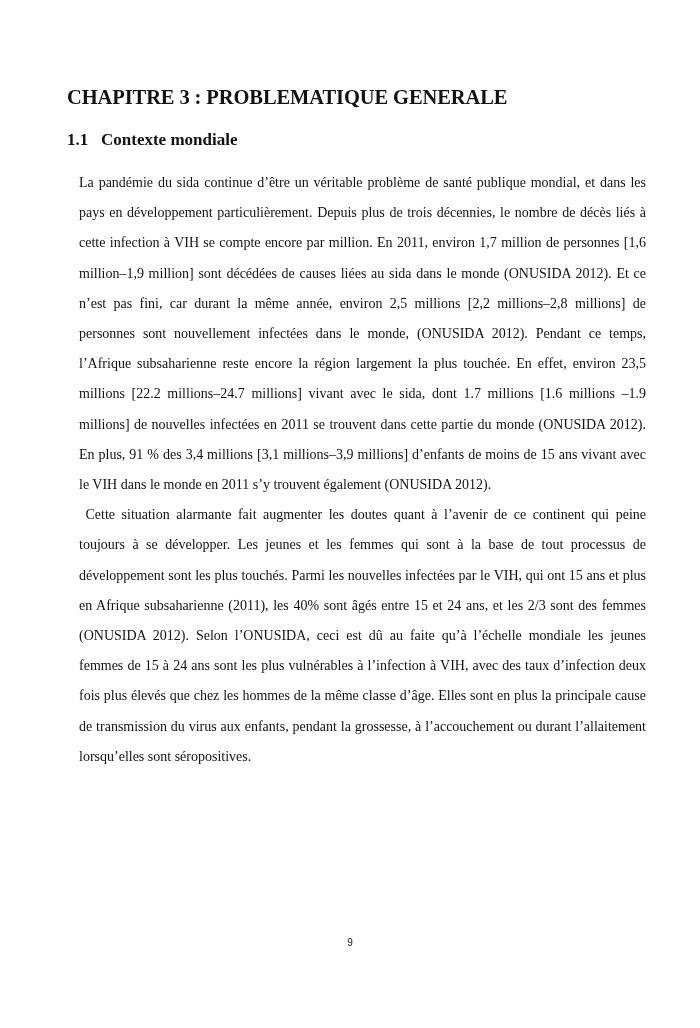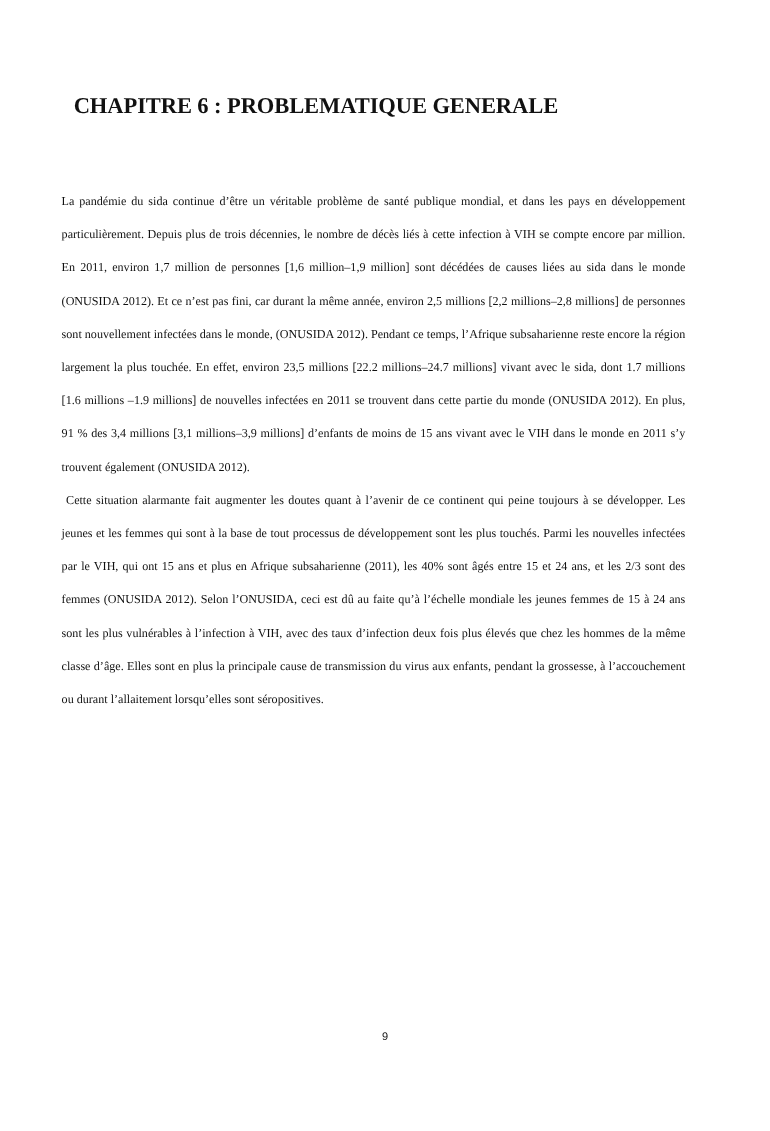--- a/index.html
+++ b/index.html
@@ -43,24 +43,24 @@
     font-weight: bold;
     line-height: 22px;
     white-space: nowrap;
   }
   .section-title .num {
     display: inline-block;
     width: 34px;
   }
   .body-text {
     position: absolute;
-    left: 56px;
+    left: 79px;
     top: 168px;
     width: 567px;
-    font-size: 11px;
+    font-size: 14px;
     line-height: 30.2px;
     text-align: justify;
   }
   .body-text p {
     margin: 0;
     text-align: justify;
   }
   .body-text p.indent-space::before {
     content: "\00a0";
   }
@@ -73,22 +73,25 @@
     font-family: "Liberation Sans", "DejaVu Sans", sans-serif;
     font-size: 10px;
     line-height: 14px;
   }
 </style>
 </head>
 <body>
 
 <div class="page">
 
-  <h1 class="chapter-title">CHAPITRE 6 : PROBLEMATIQUE GENERALE</h1>
+  <h1 class="chapter-title">CHAPITRE 3 : PROBLEMATIQUE GENERALE</h1>
 
+  <h2 class="section-title">
+    <span class="num">1.1</span><span>Contexte mondiale</span>
+  </h2>
 
   <div class="body-text">
     <p>La pandémie du sida continue d’être un véritable problème de santé publique mondial, et dans les pays en développement particulièrement. Depuis plus de trois décennies, le nombre de décès liés à cette infection à VIH se compte encore par million. En 2011, environ 1,7 million de personnes [1,6 million–1,9 million] sont décédées de causes liées au sida dans le monde (ONUSIDA 2012). Et ce n’est pas fini, car durant la même année, environ 2,5 millions [2,2 millions–2,8 millions] de personnes sont nouvellement infectées dans le monde, (ONUSIDA 2012). Pendant ce temps, l’Afrique subsaharienne reste encore la région largement la plus touchée. En effet, environ 23,5 millions [22.2 millions–24.7 millions] vivant avec le sida, dont 1.7 millions [1.6 millions –1.9 millions] de nouvelles infectées en 2011 se trouvent dans cette partie du monde (ONUSIDA 2012). En plus, 91 % des 3,4 millions [3,1 millions–3,9 millions] d’enfants de moins de 15 ans vivant avec le VIH dans le monde en 2011 s’y trouvent également (ONUSIDA 2012).</p>
     <p class="indent-space">Cette situation alarmante fait augmenter les doutes quant à l’avenir de ce continent qui peine toujours à se développer. Les jeunes et les femmes qui sont à la base de tout processus de développement sont les plus touchés. Parmi les nouvelles infectées par le VIH, qui ont 15 ans et plus en Afrique subsaharienne (2011), les 40% sont âgés entre 15 et 24 ans, et les 2/3 sont des femmes (ONUSIDA 2012). Selon l’ONUSIDA, ceci est dû au faite qu’à l’échelle mondiale les jeunes femmes de 15 à 24 ans sont les plus vulnérables à l’infection à VIH, avec des taux d’infection deux fois plus élevés que chez les hommes de la même classe d’âge. Elles sont en plus la principale cause de transmission du virus aux enfants, pendant la grossesse, à l’accouchement ou durant l’allaitement lorsqu’elles sont séropositives.</p>
   </div>
 
   <div class="page-number">9</div>
 
 </div>
 

